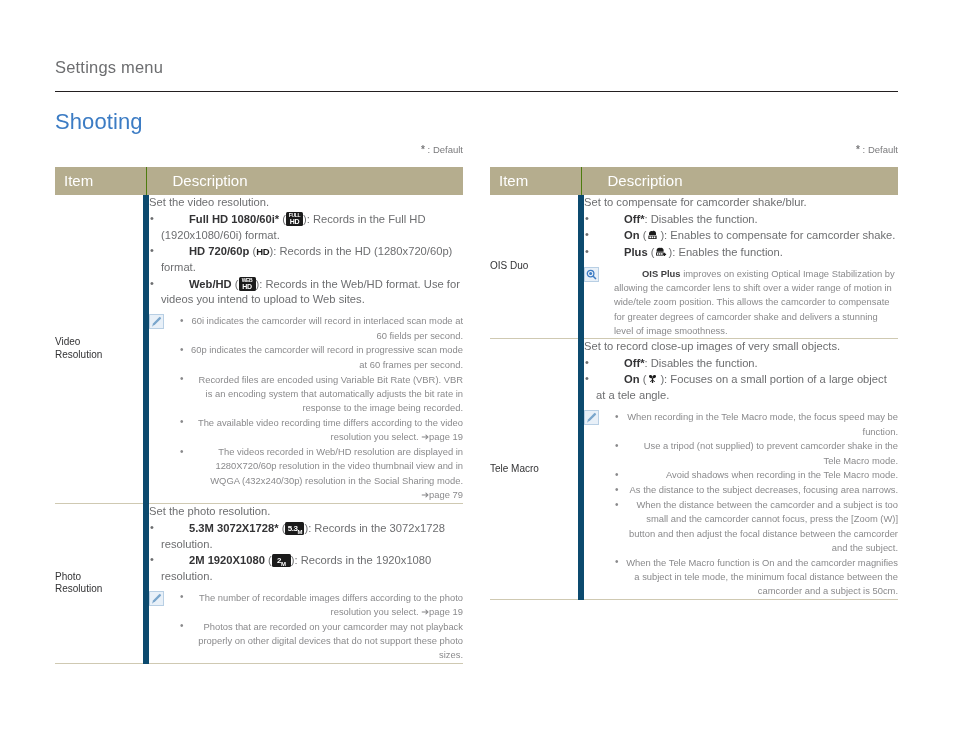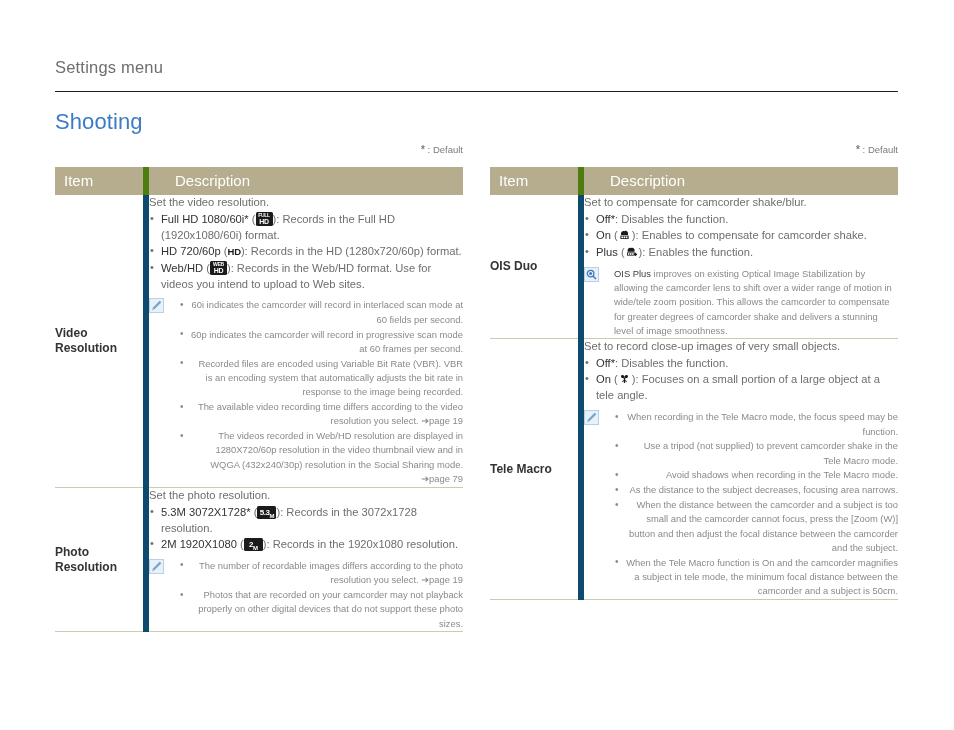--- a/index.html
+++ b/index.html
@@ -84,31 +84,31 @@
     color: #ffffff;
     font-size: 15px;
     font-weight: normal;
     text-align: left;
     padding: 5px 0 6px 9px;
     height: 25px;
     vertical-align: middle;
   }
   #table-left thead th.col-item  { width: 91px; }
   #table-right thead th.col-item { width: 91px; }
-  .tbl thead th.col-desc { border-left: 6px solid #4d7c0f; padding-left: 26px; }
+  .tbl thead th.col-desc { border-left: 1px solid #4d7c0f; padding-left: 26px; }
 
   .tbl tbody td {
     vertical-align: middle;
     border-bottom: 1px solid #cfc9b2;
     padding: 0;
   }
   .tbl tbody tr:last-child td { border-bottom: 1px solid #cfc9b2; }
   td.item-cell {
-    font-size: 12px;
-    font-weight: bold;
+    font-size: 10px;
+    font-weight: normal;
     color: #333335;
     padding: 4px 6px 4px 9px;
     line-height: 1.25;
   }
   td.desc-cell {
     border-left: 6px solid #0c4a6e;
     padding: 7px 6px 8px 9px;
     font-size: 11.2px;
     color: #6d6e70;
     line-height: 1.42;
@@ -128,21 +128,21 @@
     line-height: 1.42;
   }
   ul.bullets > li::before {
     content: "\2022";
     position: absolute;
     left: 1px;
     top: -1px;
     font-size: 11px;
     color: #6d6e70;
   }
-  b, strong { color: #333335; font-weight: normal; }
+  b, strong { color: #333335; font-weight: bold; margin-left: 28px; }
 
   
   .note-block {
     position: relative;
     margin-top: 6px;
     padding-left: 30px;
     font-size: 9.4px;
     line-height: 1.52;
     color: #8a8a8c;
   }

